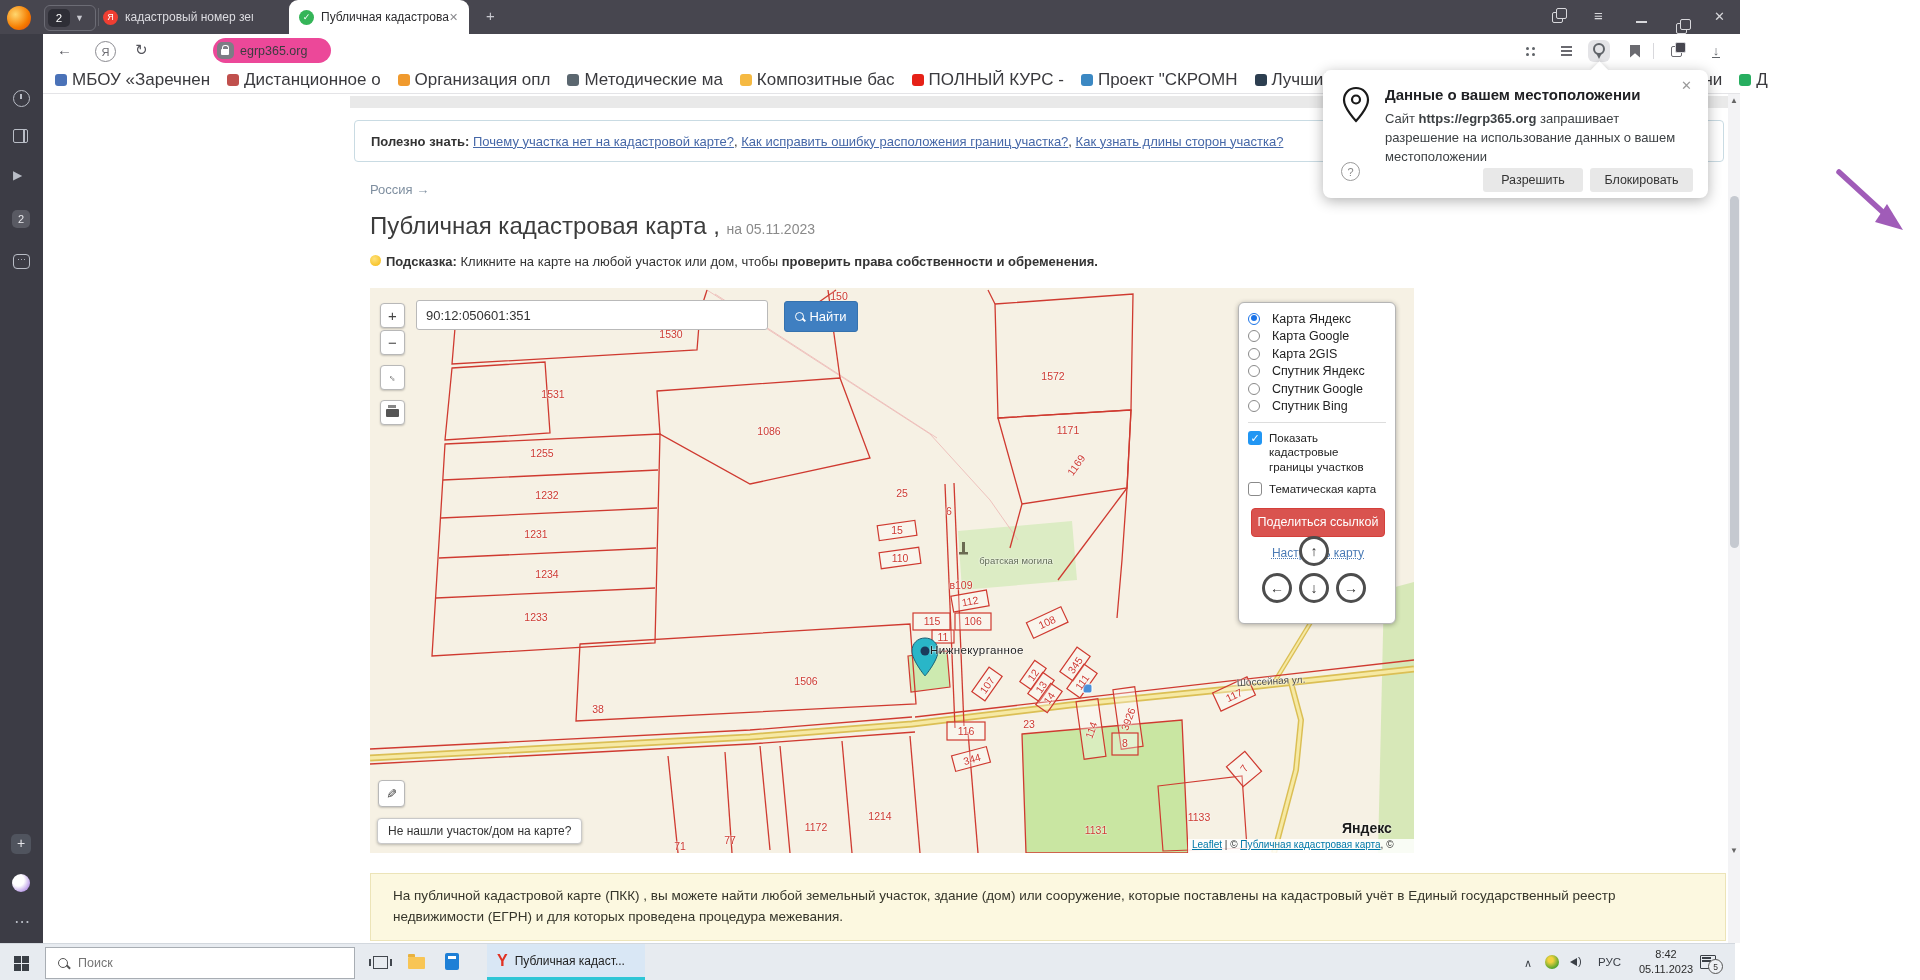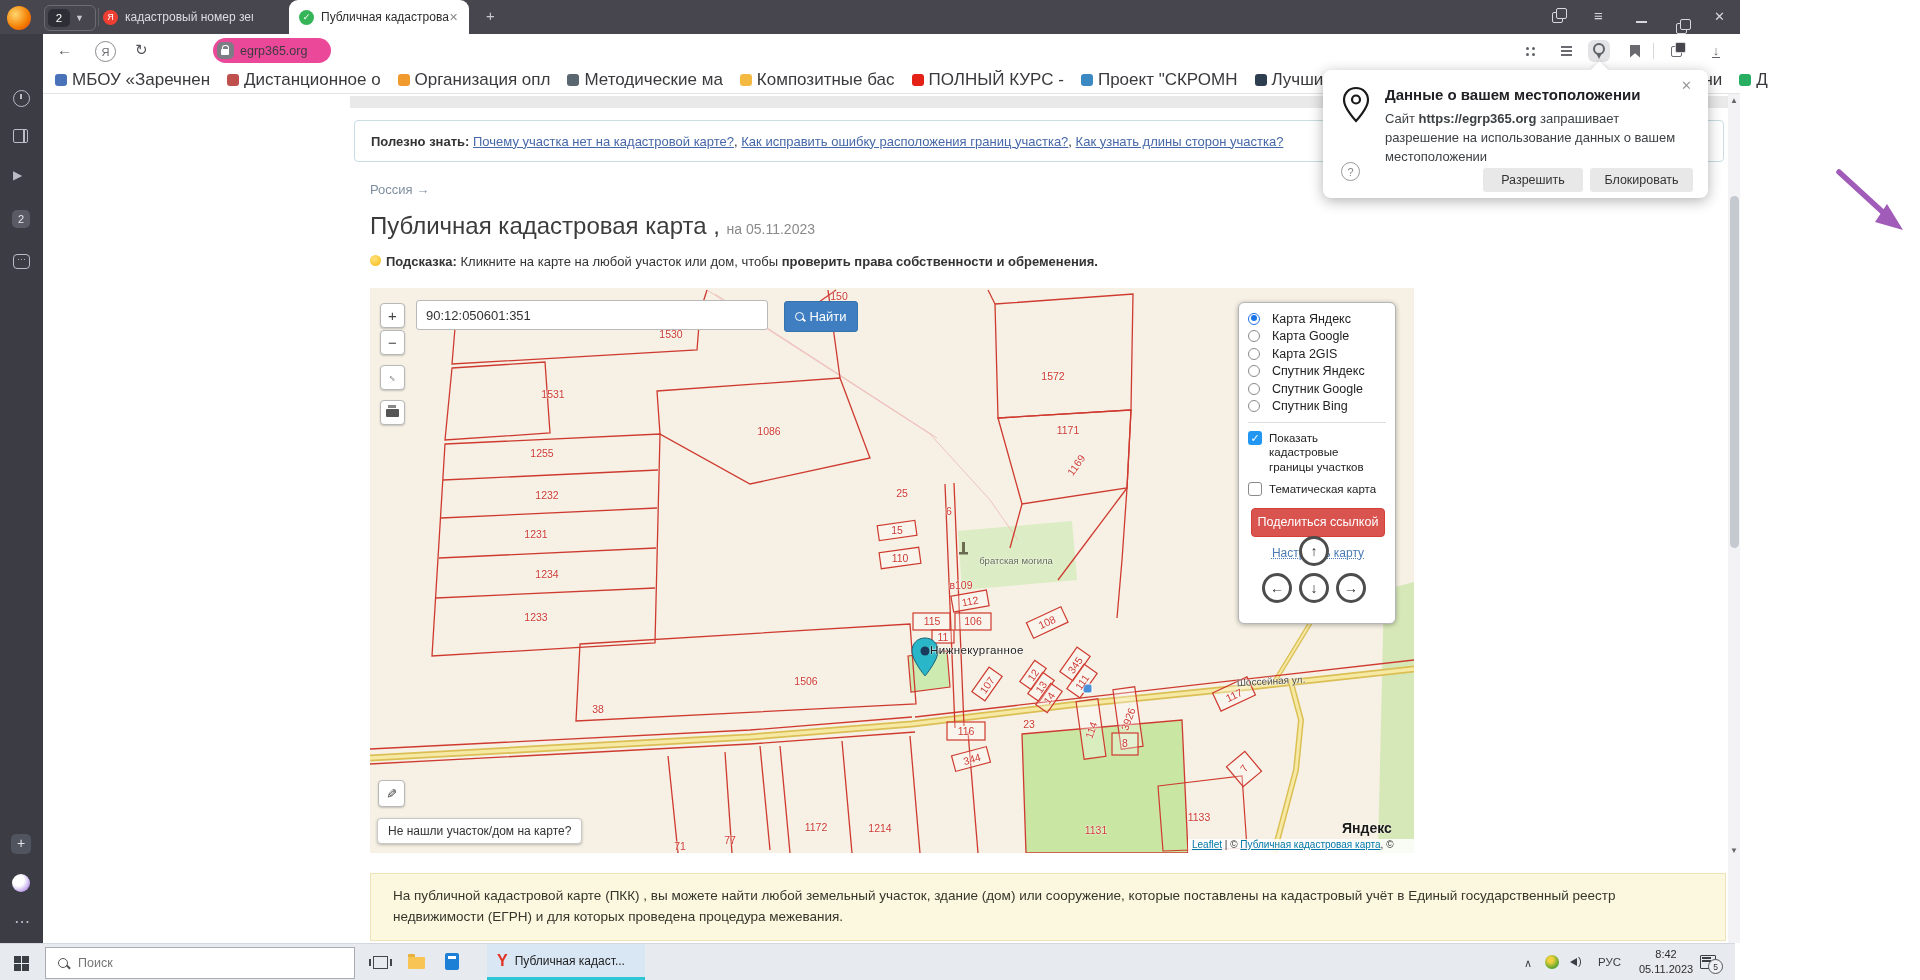--- a/index.html
+++ b/index.html
@@ -396,21 +396,21 @@
           <span class="ml" style="left: 436px; top: 393px; transform: translate(-50%, -50%);">1506</span>
           <span class="ml" style="left: 228px; top: 421px; transform: translate(-50%, -50%);">38</span>
           <span class="ml" style="left: 596px; top: 443px; transform: translate(-50%, -50%);">116</span>
           <span class="ml" style="left: 659px; top: 436px; transform: translate(-50%, -50%);">23</span>
           <span class="ml" style="left: 602px; top: 471px; transform: translate(-50%, -50%) rotate(-15deg);">344</span>
           <span class="ml" style="left: 758px; top: 431px; transform: translate(-50%, -50%) rotate(-70deg);">3926</span>
           <span class="ml" style="left: 721px; top: 442px; transform: translate(-50%, -50%) rotate(-70deg);">114</span>
           <span class="ml" style="left: 755px; top: 455px; transform: translate(-50%, -50%);">8</span>
           <span class="ml" style="left: 874px; top: 480px; transform: translate(-50%, -50%) rotate(-55deg);">7</span>
           <span class="ml" style="left: 446px; top: 539px; transform: translate(-50%, -50%);">1172</span>
-          <span class="ml" style="left: 510px; top: 528px; transform: translate(-50%, -50%); margin-top: 12px;">1214</span>
+          <span class="ml" style="left: 510px; top: 528px; transform: translate(-50%, -50%);">1214</span>
           <span class="ml" style="left: 310px; top: 558px; transform: translate(-50%, -50%);">71</span>
           <span class="ml" style="left: 360px; top: 552px; transform: translate(-50%, -50%);">77</span>
           <span class="ml" style="left: 726px; top: 542px; transform: translate(-50%, -50%);">1131</span>
           <span class="ml" style="left: 829px; top: 529px; transform: translate(-50%, -50%);">1133</span>
         </div>
 
       <div class="abs mapbtn" style="left:10px;top:15px;">+</div>
       <div class="abs mapbtn" style="left:10px;top:42px;">−</div>
       <div class="abs mapbtn" style="left:10px;top:77px;font-size:10px;">
           <span style="transform:rotate(45deg);">⇔</span>

